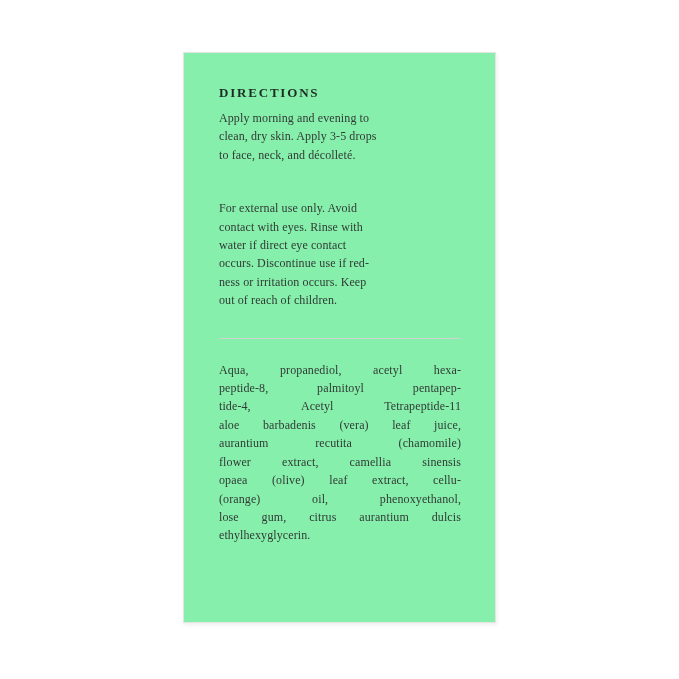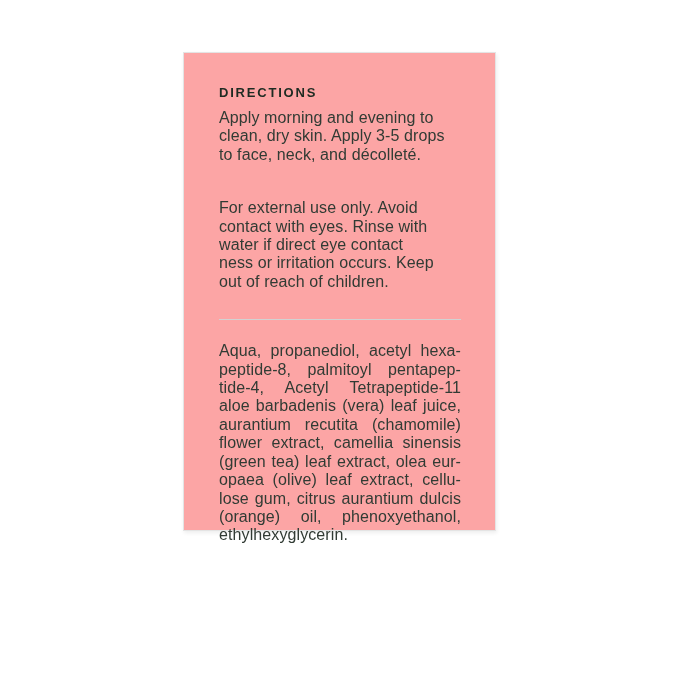--- a/index.html
+++ b/index.html
@@ -13,37 +13,38 @@
   html, body {
     width: 679px; height: 679px;
     background: var(--background, #ffffff);
     font-family: "Liberation Sans", sans-serif;
     overflow: hidden;
   }
   .stage { position: relative; width: 679px; height: 679px; }
   .card {
     position: absolute;
     left: 183px; top: 52px;
-    width: 313px; height: 479px;
-    background: #fca5a5;
+    width: 313px; height: 571px;
+    background: #86efac;
     border: 1px solid var(--card-border, #e4e4e4);
     box-shadow: 1px 2px 4px rgba(0,0,0,0.07);
     padding: 33px 34px 0 35px;
+    font-family: Liberation Serif, serif;
   }
   .section-heading {
     font-size: 13px;
     font-weight: bold;
     letter-spacing: 1.8px;
     line-height: 14px;
     color: var(--heading-text, #1e2b22);
   }
   .directions-heading { margin-bottom: 9px; }
   .ingredients-heading { margin-bottom: 17px; }
   .body-line {
-    font-size: 16px;
+    font-size: 12px;
     line-height: 18.4px;
     letter-spacing: 0.1px;
     color: var(--body-text, #313b34);
     white-space: nowrap;
   }
   .para-2 { margin-top: 35px; }
   .divider {
     border: none;
     border-top: 1px solid var(--divider, #d2d2d2);
     margin: 28px 0 22px 0;
@@ -71,35 +72,35 @@
     <div class="para-1">
       <div class="body-line">Apply morning and evening to</div>
       <div class="body-line">clean, dry skin. Apply 3-5 drops</div>
       <div class="body-line">to face, neck, and décolleté.</div>
     </div>
 
     <div class="para-2">
       <div class="body-line">For external use only. Avoid</div>
       <div class="body-line">contact with eyes. Rinse with</div>
       <div class="body-line">water if direct eye contact</div>
+      <div class="body-line">occurs. Discontinue use if red-</div>
       <div class="body-line">ness or irritation occurs. Keep</div>
       <div class="body-line">out of reach of children.</div>
     </div>
 
     <hr class="divider">
 
 
     <div class="ingredients-list">
       <div class="body-line jline">Aqua, propanediol, acetyl hexa-</div>
       <div class="body-line jline">peptide-8, palmitoyl pentapep-</div>
       <div class="body-line jline">tide-4, Acetyl Tetrapeptide-11</div>
       <div class="body-line jline">aloe barbadenis (vera) leaf juice,</div>
       <div class="body-line jline">aurantium recutita (chamomile)</div>
       <div class="body-line jline">flower extract, camellia sinensis</div>
-      <div class="body-line jline">(green tea) leaf extract, olea eur-</div>
       <div class="body-line jline">opaea (olive) leaf extract, cellu-</div>
+      <div class="body-line jline">(orange) oil, phenoxyethanol,</div>
       <div class="body-line jline">lose gum, citrus aurantium dulcis</div>
-      <div class="body-line jline">(orange) oil, phenoxyethanol,</div>
       <div class="body-line jline-last">ethylhexyglycerin.</div>
     </div>
 
   </div>
 </div>
 
 </body></html>

